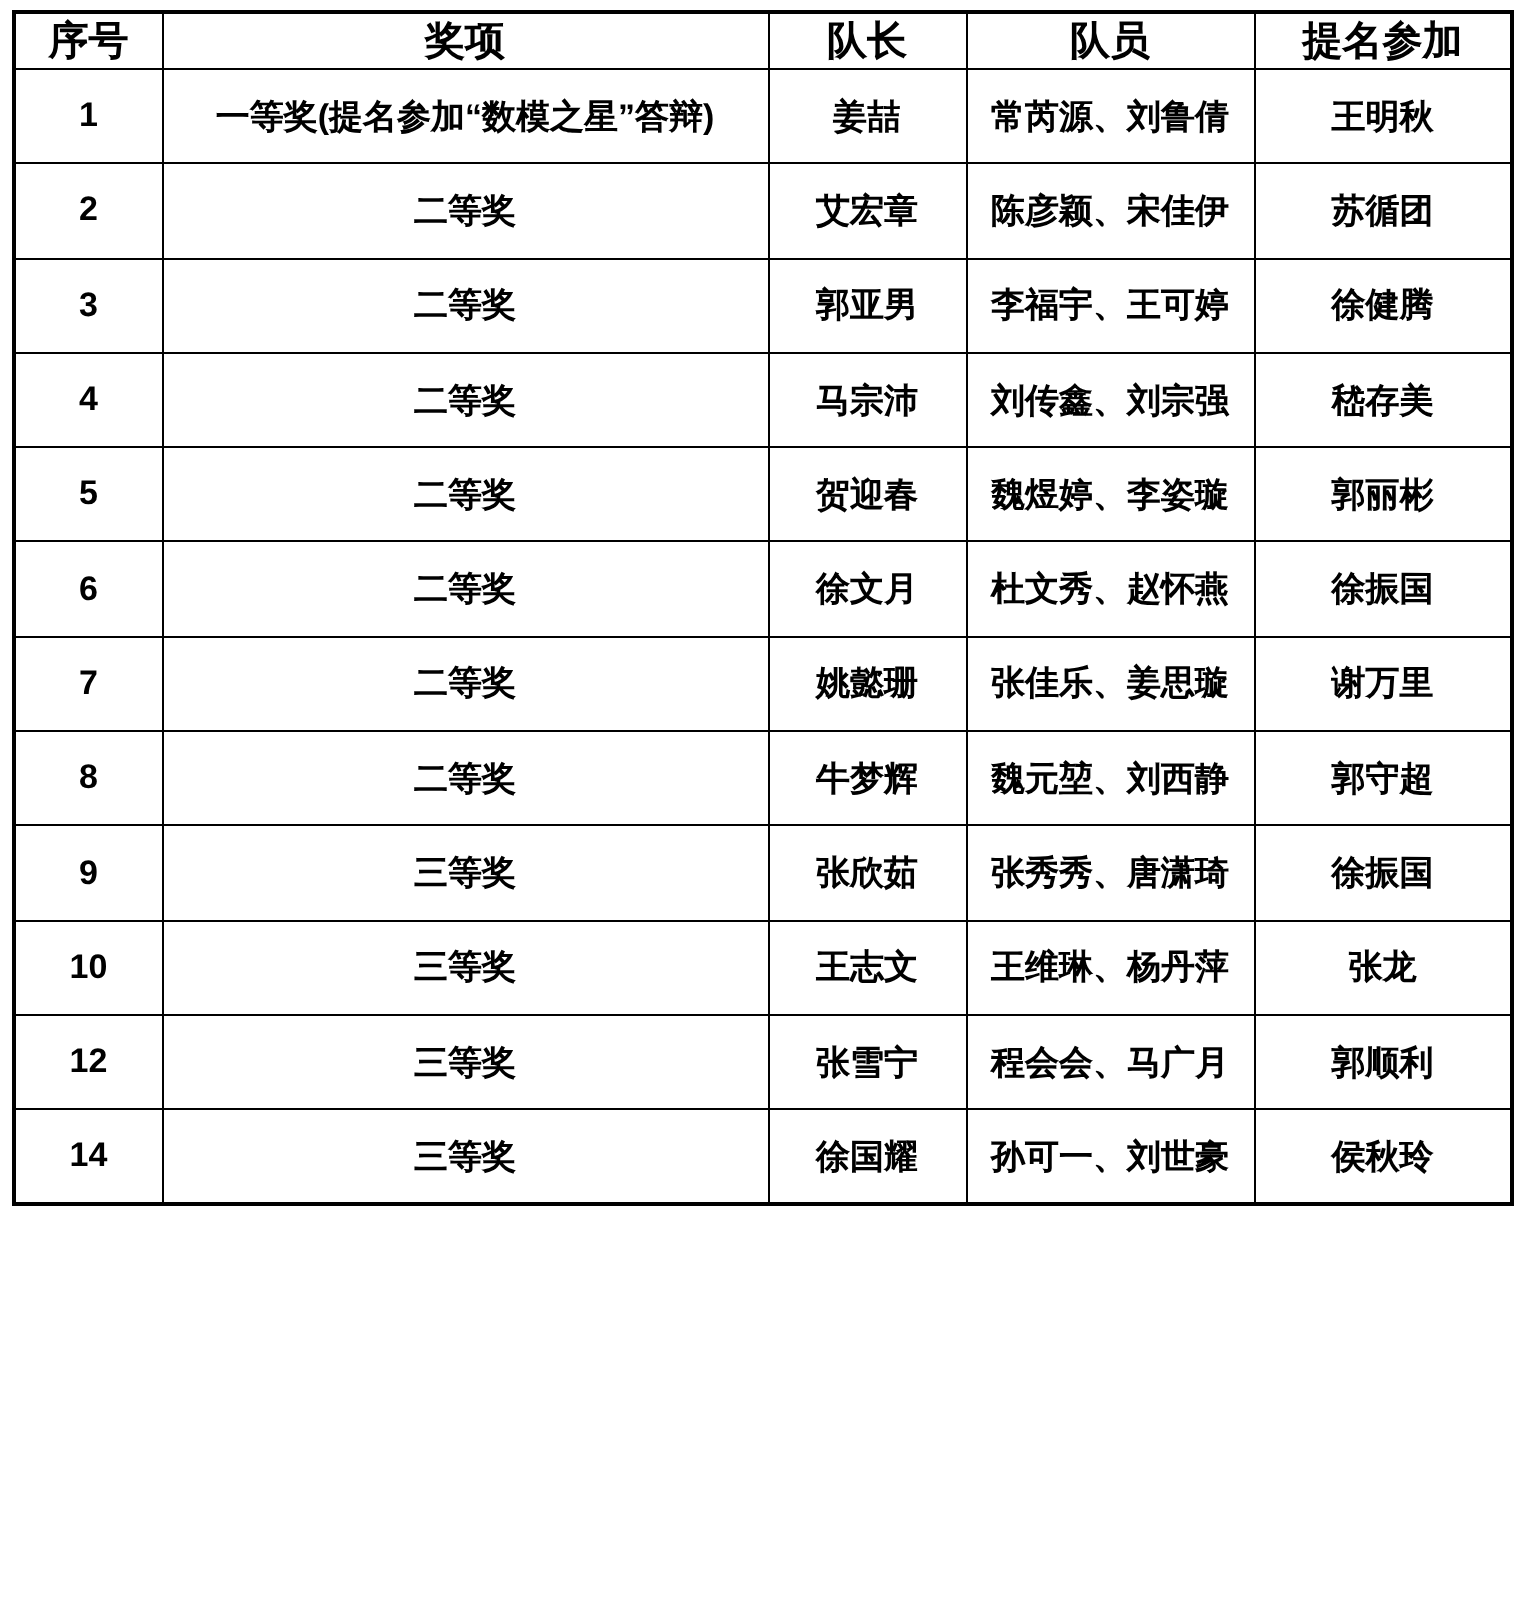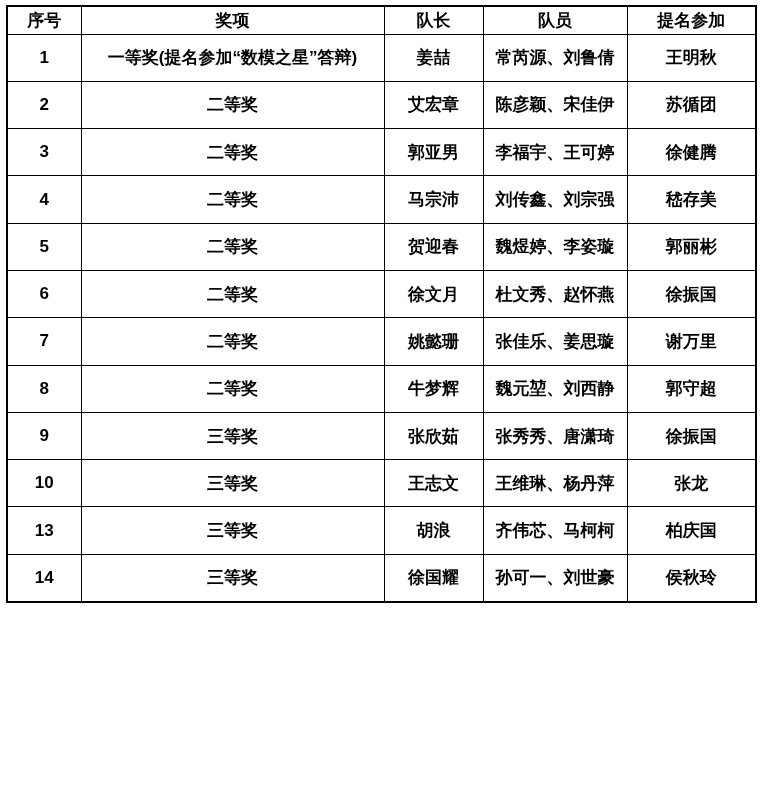--- a/index.html
+++ b/index.html
@@ -26,21 +26,21 @@
     border: 1px solid #000000;
     text-align: center;
     vertical-align: middle;
     font-weight: bold;
     color: #000000;
     padding: 0 2px;
     overflow: hidden;
     white-space: nowrap;
   }
   th {
-    font-size: 17px;
+    font-size: 20px;
   }
   td {
     font-size: 17px;
   }
   thead tr { height: 28px; }
   tbody tr { height: 47.3px; }
 </style>
 </head>
 <body>
 
@@ -127,25 +127,25 @@
           <td>徐振国</td>
         </tr>
         <tr>
           <td>10</td>
           <td>三等奖</td>
           <td>王志文</td>
           <td>王维琳、杨丹萍</td>
           <td>张龙</td>
         </tr>
         <tr>
-          <td>13</td>
+          <td>12</td>
           <td>三等奖</td>
-          <td>胡浪</td>
-          <td>齐伟芯、马柯柯</td>
-          <td>柏庆国</td>
+          <td>张雪宁</td>
+          <td>程会会、马广月</td>
+          <td>郭顺利</td>
         </tr>
         <tr>
           <td>14</td>
           <td>三等奖</td>
           <td>徐国耀</td>
           <td>孙可一、刘世豪</td>
           <td>侯秋玲</td>
         </tr>
       </tbody>
   </table>

